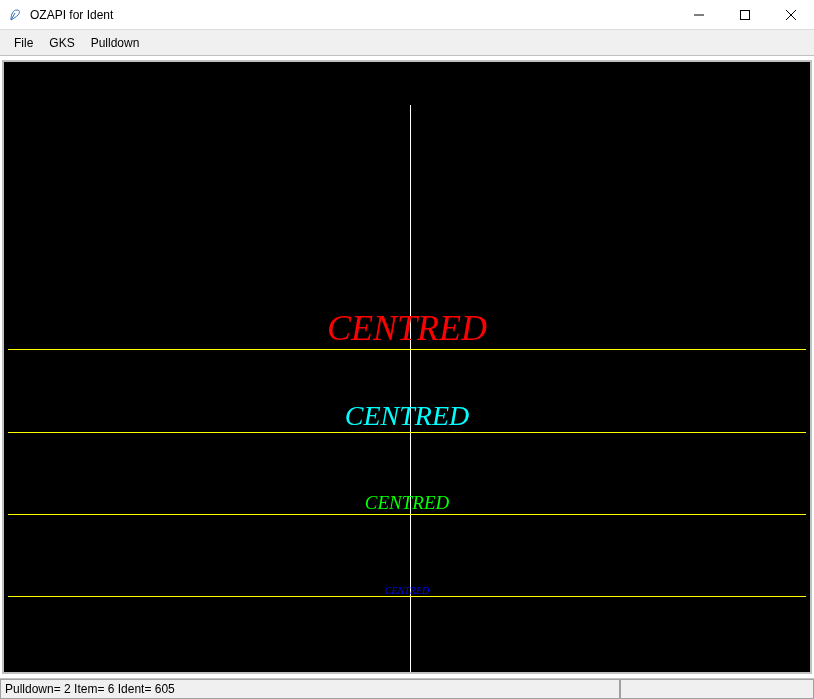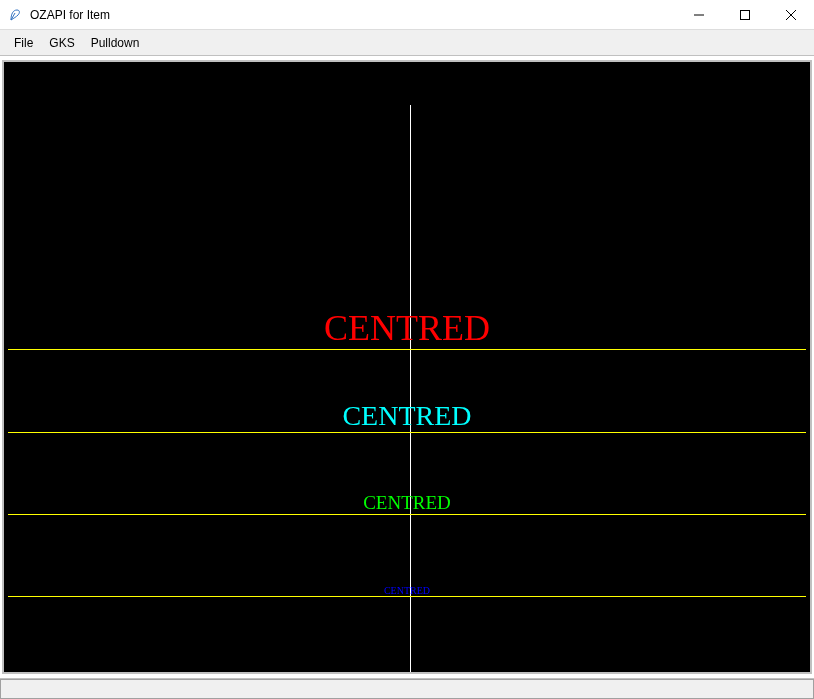--- a/index.html
+++ b/index.html
@@ -51,20 +51,21 @@
       padding: 2px 8px;
       cursor: default;
     }
 
     .canvas-wrap {
       flex: 1;
       border: 2px solid #c0c0c0;
       margin: 4px 2px;
       background: #000;
       position: relative;
+      font-style: italic;
     }
     .canvas {
       position: absolute;
       inset: 0;
     }
     .vline {
       position: absolute;
       width: 1px;
       background: #fff;
     }
@@ -103,21 +104,21 @@
 </head>
 <body>
 
 <div class="titlebar">
   <span class="feather-icon">
     <svg width="16" height="16" viewBox="0 0 16 16">
       <path d="M3 13 C3 7, 5 3, 9 3 C12 3, 12 6, 10 8 C8 10, 6 11, 3 13 Z" fill="none" stroke="#3070c0" stroke-width="1"></path>
       <line x1="7" y1="6" x2="3" y2="13" stroke="#3070c0" stroke-width="1"></line>
     </svg>
   </span>
-  <span class="titlebar-title">OZAPI for Item</span>
+  <span class="titlebar-title">OZAPI for Ident</span>
   <div class="titlebar-buttons">
     <div class="titlebar-btn">
       <svg width="10" height="10" viewBox="0 0 10 10">
           <line x1="0" y1="5" x2="10" y2="5" stroke="#000" stroke-width="1"></line>
         </svg>
     </div>
     <div class="titlebar-btn">
       <svg width="10" height="10" viewBox="0 0 10 10">
           <rect x="0.5" y="0.5" width="9" height="9" fill="none" stroke="#000" stroke-width="1"></rect>
         </svg>
@@ -145,14 +146,15 @@
       <div class="hline" style="top: 74.1%;"></div>
       <div class="hline" style="top: 87.6%;"></div>
       <div class="ctext" style="color: rgb(255, 0, 0); font-size: 36px; top: 47%;">CENTRED</div>
       <div class="ctext" style="color: rgb(0, 255, 255); font-size: 28px; top: 60.7%;">CENTRED</div>
       <div class="ctext" style="color: rgb(0, 255, 0); font-size: 19px; top: 74.1%;">CENTRED</div>
       <div class="ctext" style="color: rgb(0, 0, 255); font-size: 10px; top: 87.6%;">CENTRED</div>
     </div>
 </div>
 
 <div class="statusbar">
+  <div class="status-cell main">Pulldown= 2 Item= 6 Ident=    605</div>
   <div class="status-cell spacer"></div>
 </div>
 
 </body></html>

